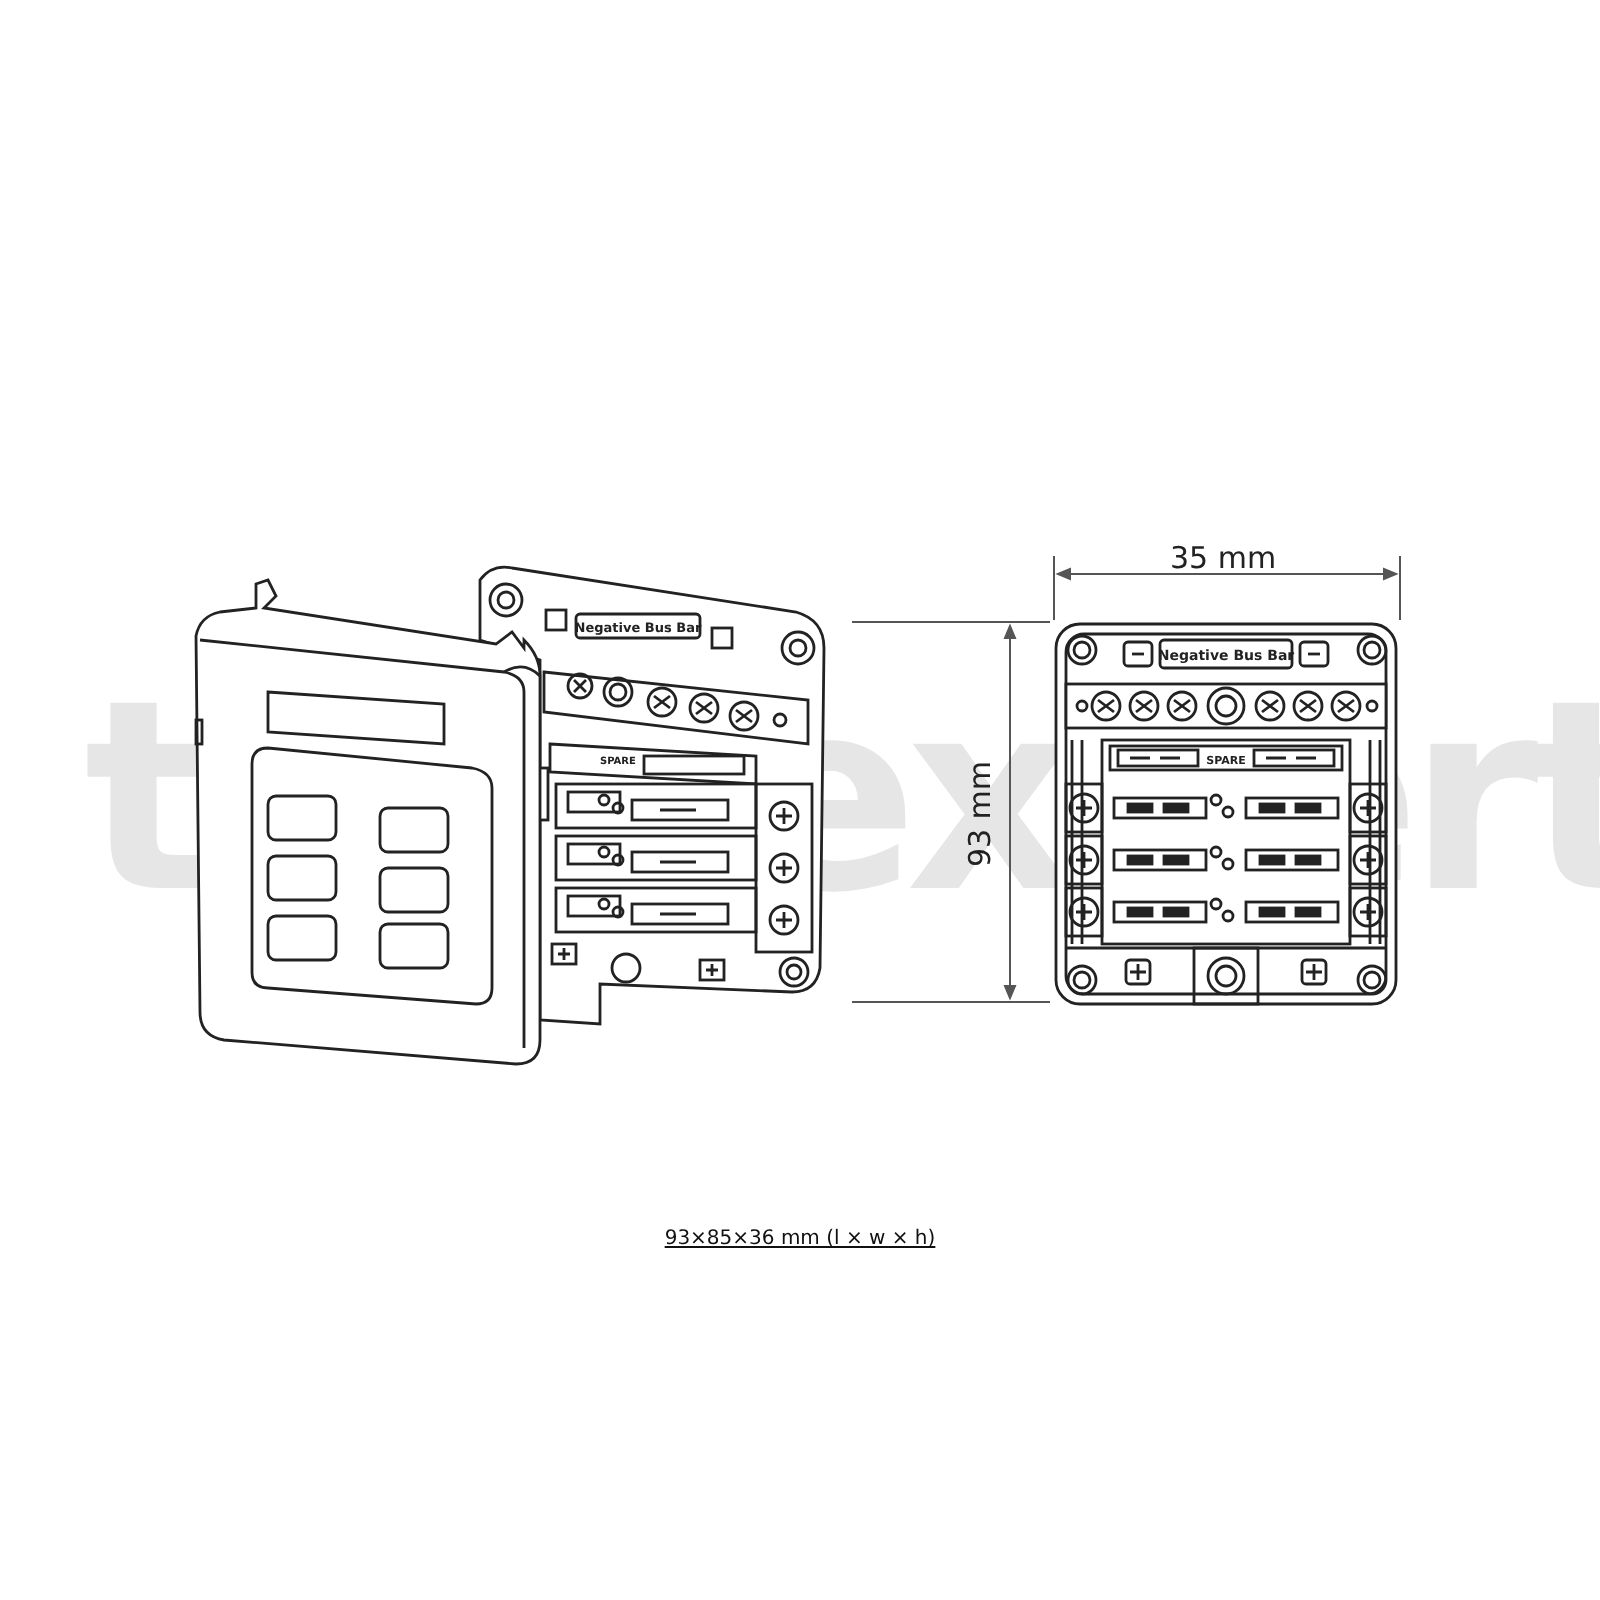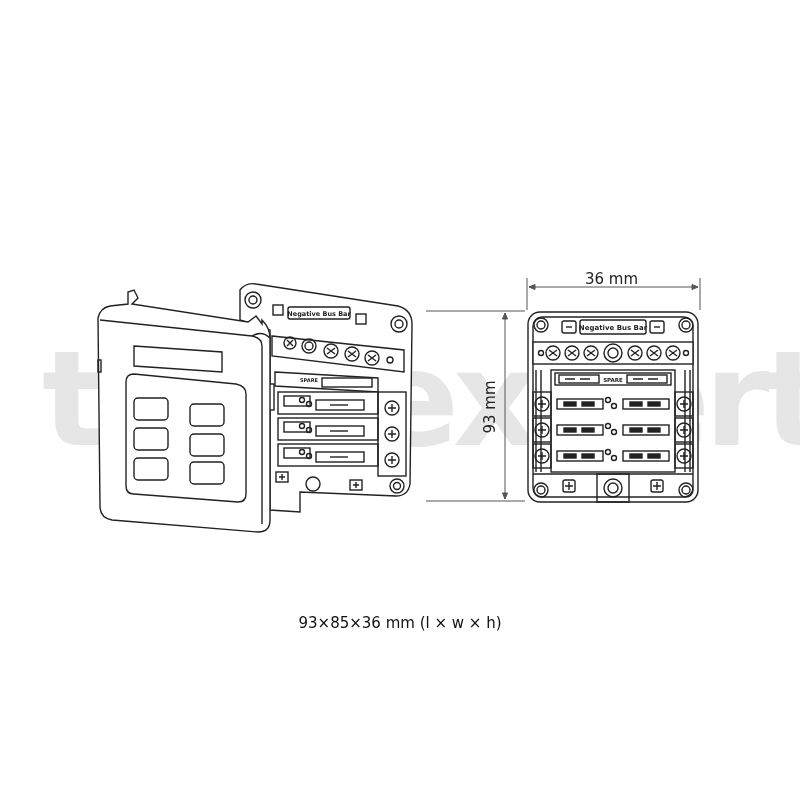--- a/index.html
+++ b/index.html
@@ -1,20 +1,20 @@
 <!DOCTYPE html>
 <html><head>
 <meta charset="utf-8">
 <style>
   html,body{margin:0;padding:0;background:#fff;}
   body{width:800px;height:800px;position:relative;overflow:hidden;font-family:"DejaVu Sans","Liberation Sans",sans-serif;}
   .wm{position:absolute;left:42px;top:322px;font-family:"DejaVu Sans",sans-serif;font-weight:bold;font-size:132px;letter-spacing:-6px;color:#e6e6e6;z-index:0;white-space:nowrap;}
   svg{position:absolute;left:0;top:0;z-index:1;}
   .dim{position:absolute;font-size:15px;color:#222;z-index:2;}
-  .caption{position:absolute;left:0;width:800px;top:614px;text-align:center;font-size:15px;color:#111;z-index:2;}
+  .caption{position:absolute;left:0;width:800px;top:614px;text-align:center;font-size:10px;color:#111;z-index:2;text-decoration:underline;}
   .vert{transform:rotate(-90deg);transform-origin:center;}
   .label{font-family:"DejaVu Sans",sans-serif;font-weight:bold;}
 </style>
 </head>
 <body>
 
 <div class="wm">tigerexpert</div>
 
 <svg width="800" height="800" viewBox="0 0 800 800" fill="none" stroke="#222" stroke-width="1.4">
 
@@ -218,15 +218,15 @@
     <rect x="563" y="480" width="12" height="12" rx="2"></rect>
       <path d="M569 482 v8 M565 486 h8"></path>
     <rect x="597" y="474" width="32" height="28"></rect>
     <circle cx="613" cy="488" r="9"></circle>
       <circle cx="613" cy="488" r="5"></circle>
     <rect x="651" y="480" width="12" height="12" rx="2"></rect>
       <path d="M657 482 v8 M653 486 h8"></path>
   </g>
 </svg>
 
-<div class="dim" style="left:585px;top:270px;">36 mm</div>
+<div class="dim" style="left:585px;top:270px;">35 mm</div>
 <div class="dim vert" style="left:460px;top:398px;width:60px;text-align:center;">93 mm</div>
 <div class="caption">93×85×36 mm (l × w × h)</div>
 
 </body></html>

